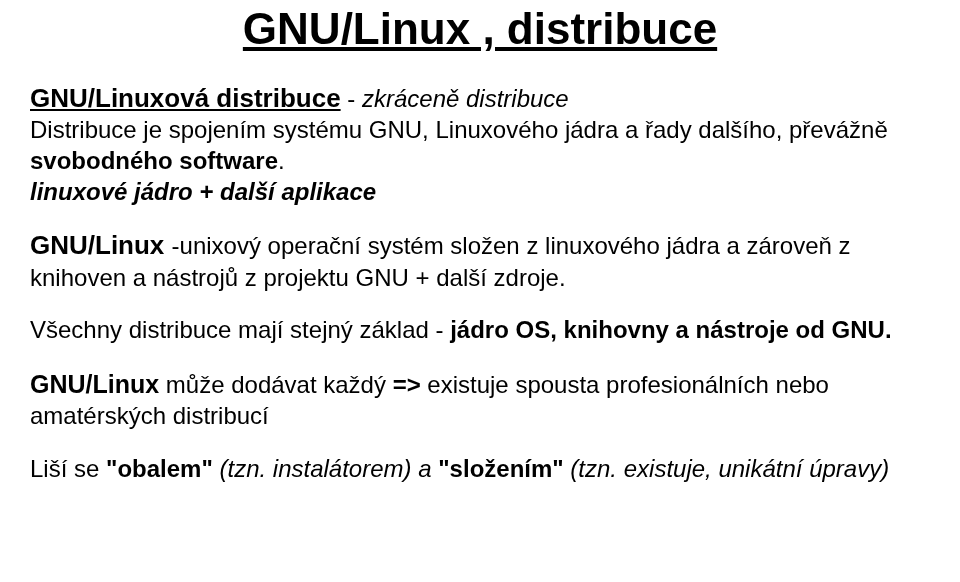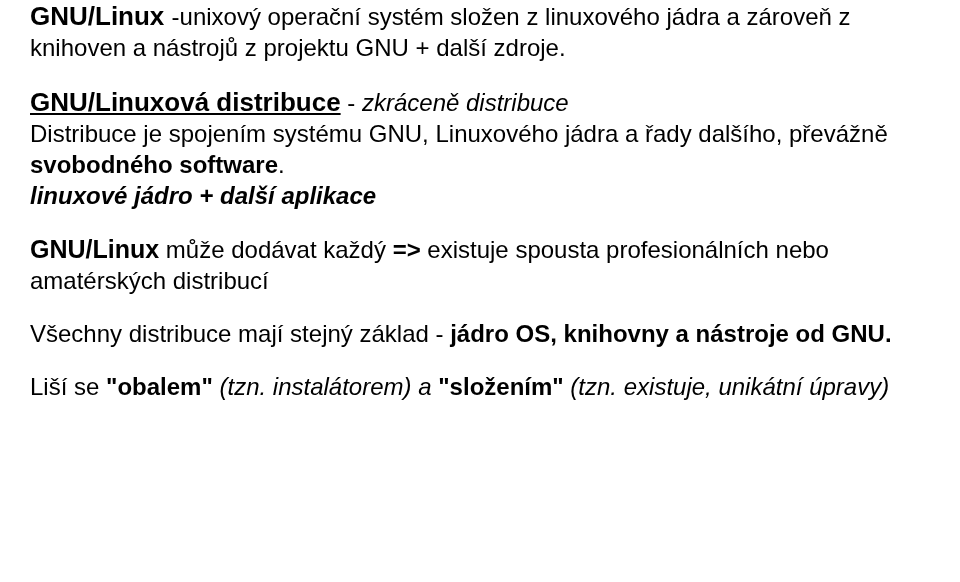--- a/index.html
+++ b/index.html
@@ -43,36 +43,37 @@
   }
   .bold {
     font-weight: bold;
   }
 </style>
 </head>
 <body>
 
 <div class="page">
 
-
-  <div class="para">
-    <span class="lead">GNU/Linux </span><span>-unixový operační systém složen z linuxového jádra a zároveň z knihoven a nástrojů z projektu GNU + další zdroje.</span>
-  </div>
+  <div class="title">GNU/Linux , distribuce</div>
 
   <div class="para">
     <span class="lead u">GNU/Linuxová distribuce</span><span> - </span><span class="italic"> zkráceně distribuce</span><br>
     <span>Distribuce je spojením systému GNU, Linuxového jádra a řady dalšího, převážně </span><span class="bold">svobodného software</span><span>.</span><br>
     <span class="italic bold">linuxové jádro + další aplikace</span>
   </div>
 
   <div class="para">
-    <span class="bold" style="font-size:25px;">GNU/Linux</span><span> může dodávat každý </span><span class="bold"> =&gt; </span><span>existuje spousta profesionálních nebo amatérských distribucí</span>
+    <span class="lead">GNU/Linux </span><span>-unixový operační systém složen z linuxového jádra a zároveň z knihoven a nástrojů z projektu GNU + další zdroje.</span>
   </div>
 
   <div class="para">
     <span>Všechny distribuce mají stejný základ - </span><span class="bold">jádro OS, knihovny a nástroje od GNU.</span>
+  </div>
+
+  <div class="para">
+    <span class="bold" style="font-size:25px;">GNU/Linux</span><span> může dodávat každý </span><span class="bold"> =&gt; </span><span>existuje spousta profesionálních nebo amatérských distribucí</span>
   </div>
 
   <div class="para">
     <span>Liší se </span><span class="bold">"obalem"</span><span class="italic"> (tzn. instalátorem) a </span><span class="bold">"složením"</span><span class="italic"> (tzn. existuje, unikátní úpravy)</span>
   </div>
 
 </div>
 
 </body></html>

